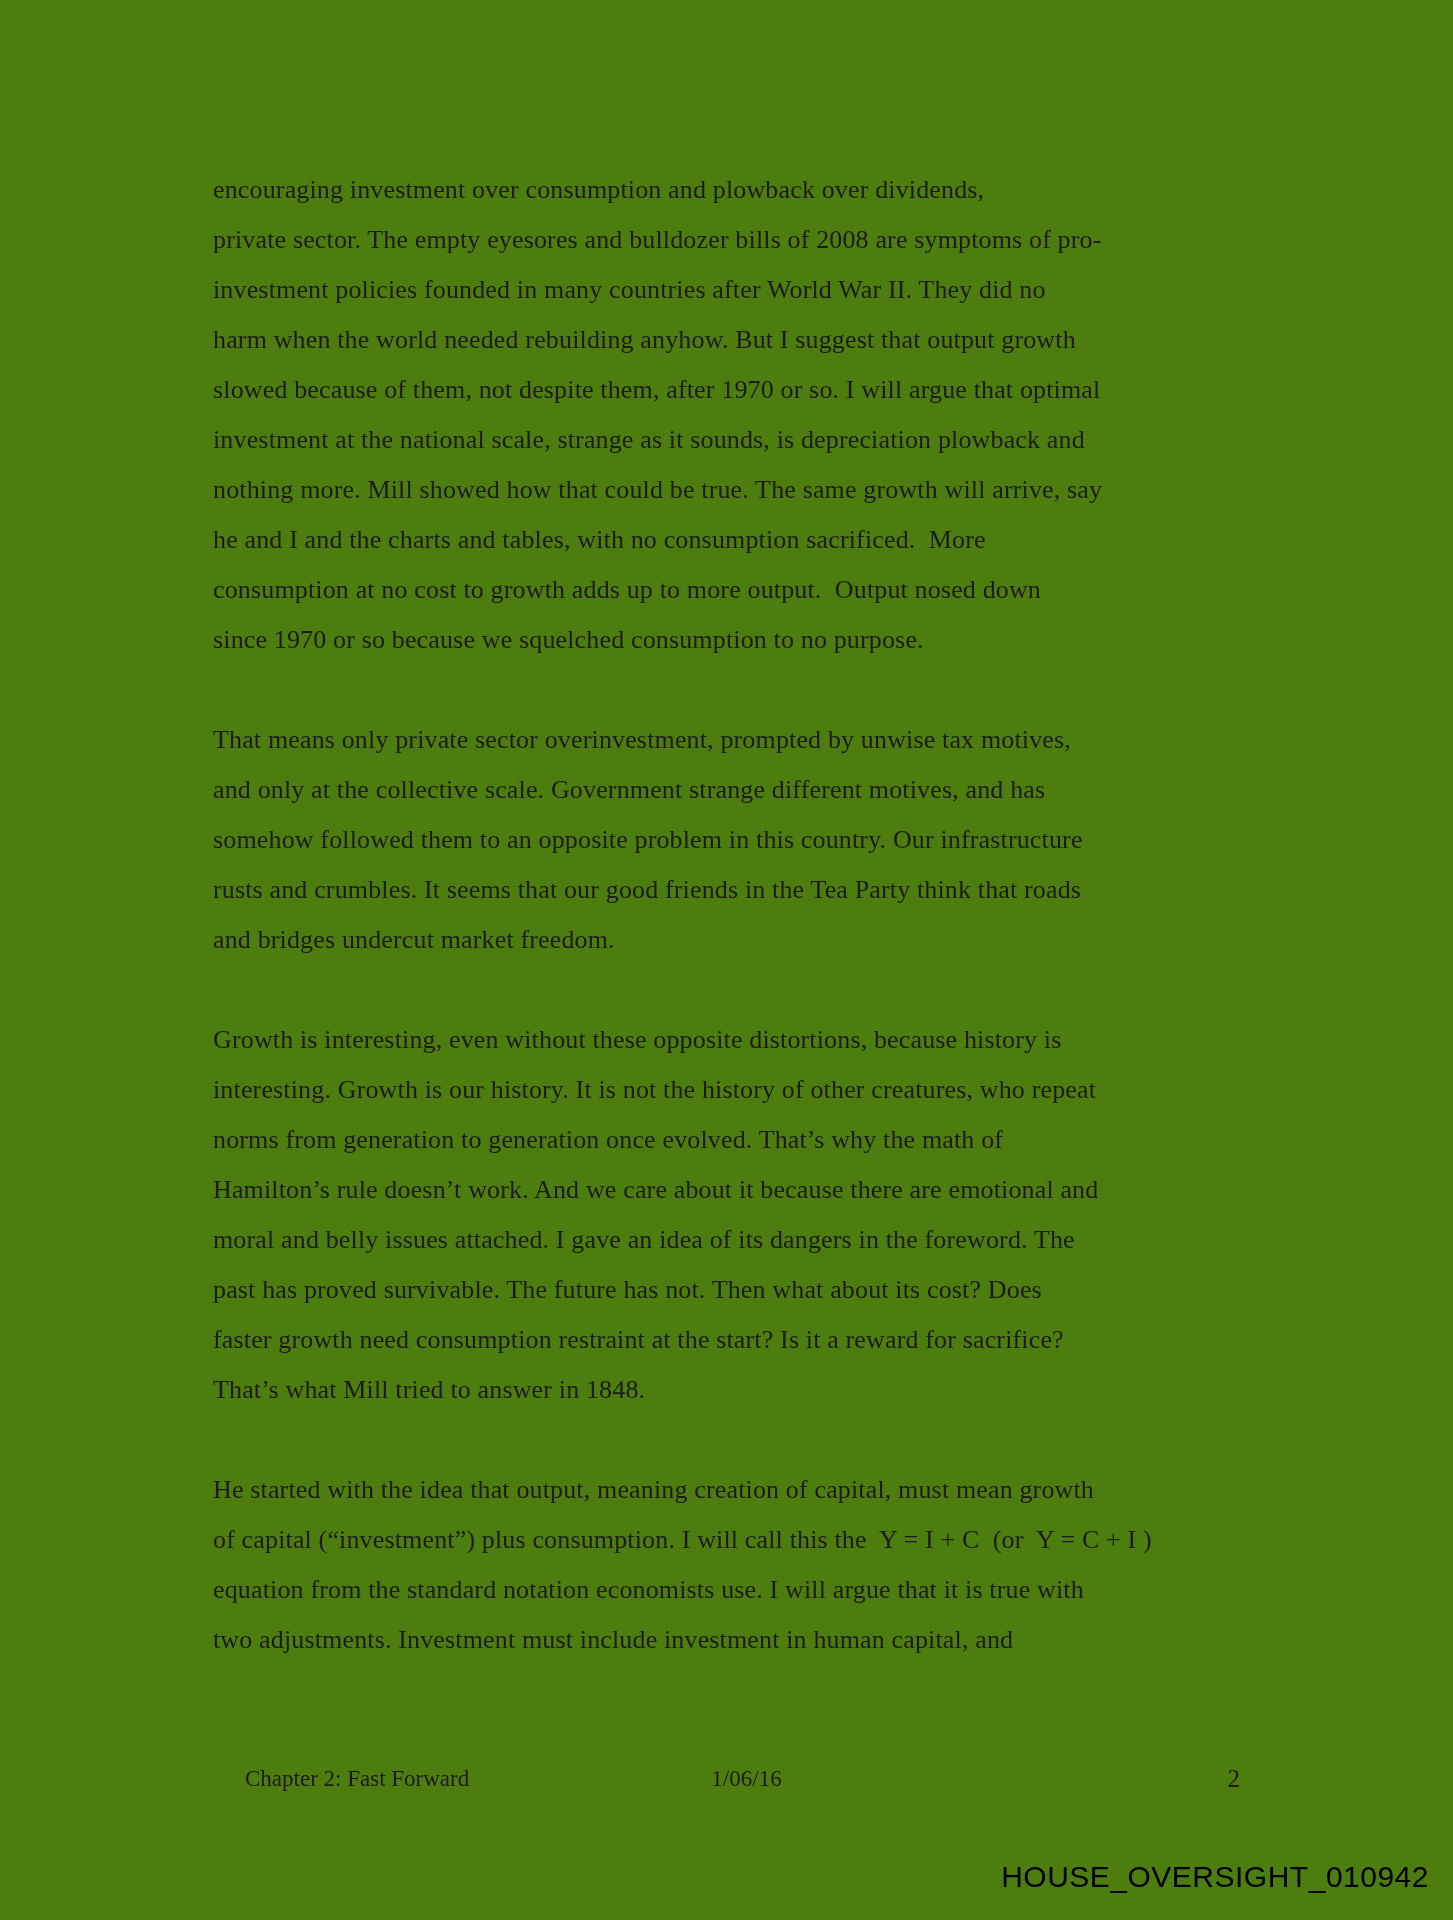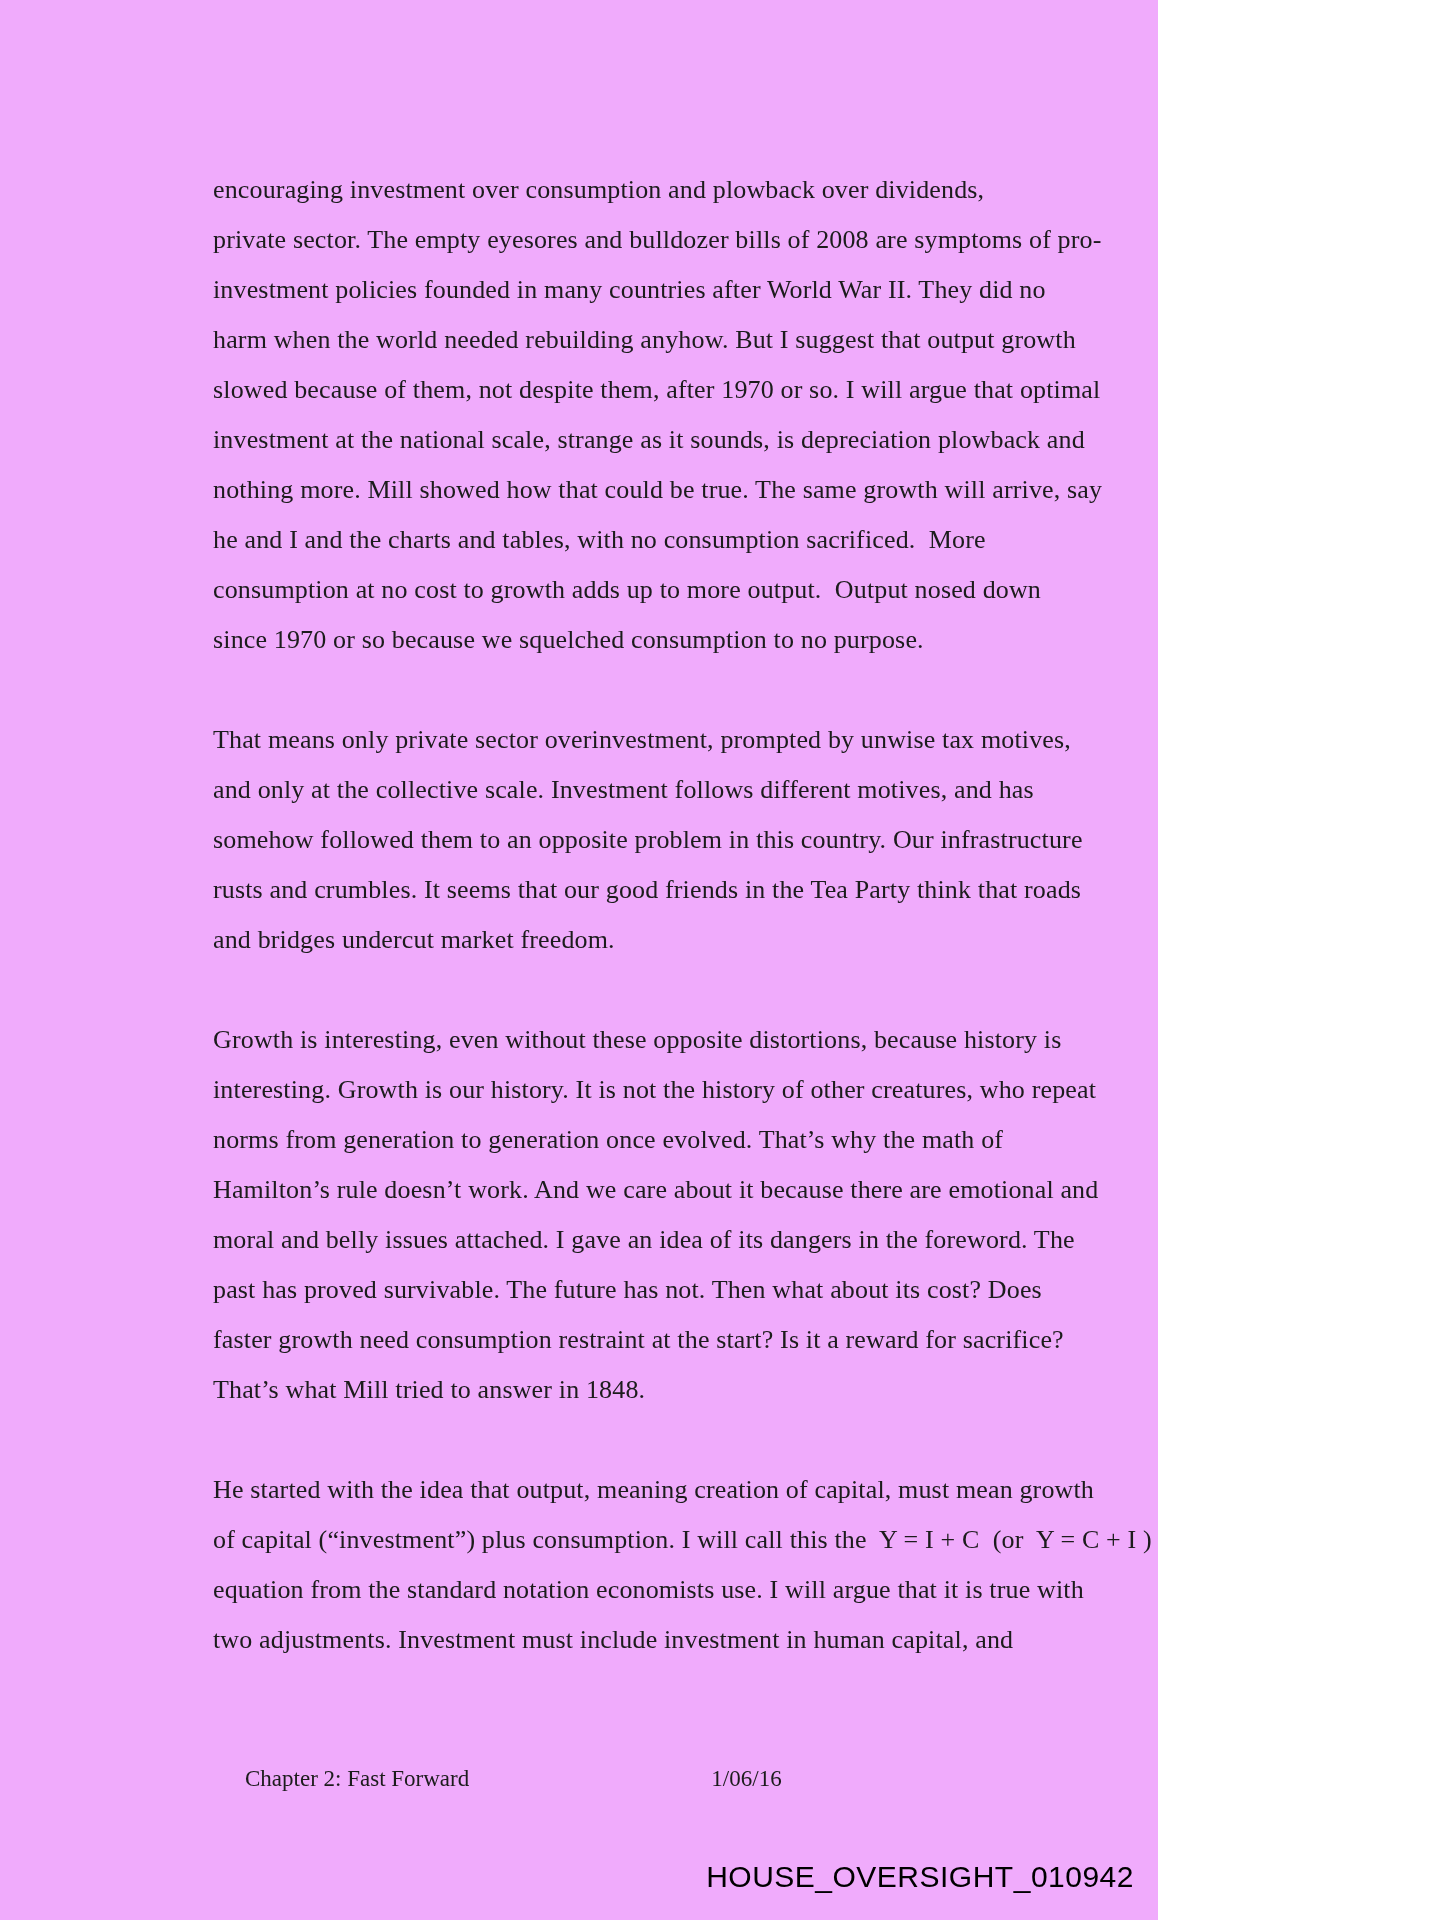--- a/index.html
+++ b/index.html
@@ -2,23 +2,23 @@
 <html><head>
 <meta charset="utf-8">
 <style>
   html, body {
     margin: 0;
     padding: 0;
     background: #ffffff;
   }
   .page {
     position: relative;
-    width: 1158px;
+    width: 1453px;
     height: 1920px;
-    background: #f0abfc;
+    background: #4d7c0f;
     overflow: hidden;
     font-family: "Liberation Serif", serif;
     color: #1c1c1c;
   }
   .body-text {
     position: absolute;
     left: 213px;
     top: 165px;
     width: 1040px;
   }
@@ -89,21 +89,21 @@
           <div class="line">harm when the world needed rebuilding anyhow. But I suggest that output growth</div>
           <div class="line">slowed because of them, not despite them, after 1970 or so. I will argue that optimal</div>
           <div class="line">investment at the national scale, strange as it sounds, is depreciation plowback and</div>
           <div class="line">nothing more. Mill showed how that could be true. The same growth will arrive, say</div>
           <div class="line">he and I and the charts and tables, with no consumption sacrificed.  More</div>
           <div class="line">consumption at no cost to growth adds up to more output.  Output nosed down</div>
           <div class="line">since 1970 or so because we squelched consumption to no purpose.</div>
         </div>
         <div class="para">
           <div class="line">That means only private sector overinvestment, prompted by unwise tax motives,</div>
-          <div class="line">and only at the collective scale. Investment follows different motives, and has</div>
+          <div class="line">and only at the collective scale. Government strange different motives, and has</div>
           <div class="line">somehow followed them to an opposite problem in this country. Our infrastructure</div>
           <div class="line">rusts and crumbles. It seems that our good friends in the Tea Party think that roads</div>
           <div class="line">and bridges undercut market freedom.</div>
         </div>
         <div class="para">
           <div class="line">Growth is interesting, even without these opposite distortions, because history is</div>
           <div class="line">interesting. Growth is our history. It is not the history of other creatures, who repeat</div>
           <div class="line">norms from generation to generation once evolved. That’s why the math of</div>
           <div class="line">Hamilton’s rule doesn’t work. And we care about it because there are emotional and</div>
           <div class="line">moral and belly issues attached. I gave an idea of its dangers in the foreword. The</div>

